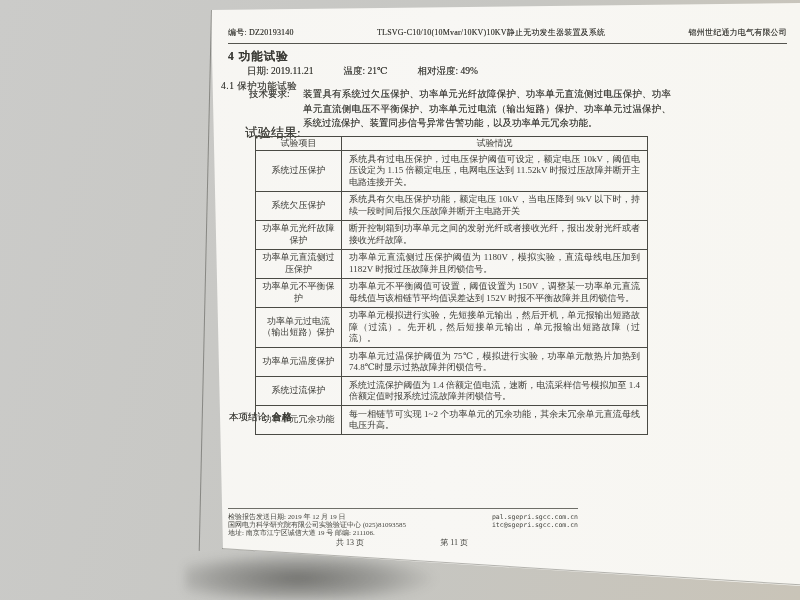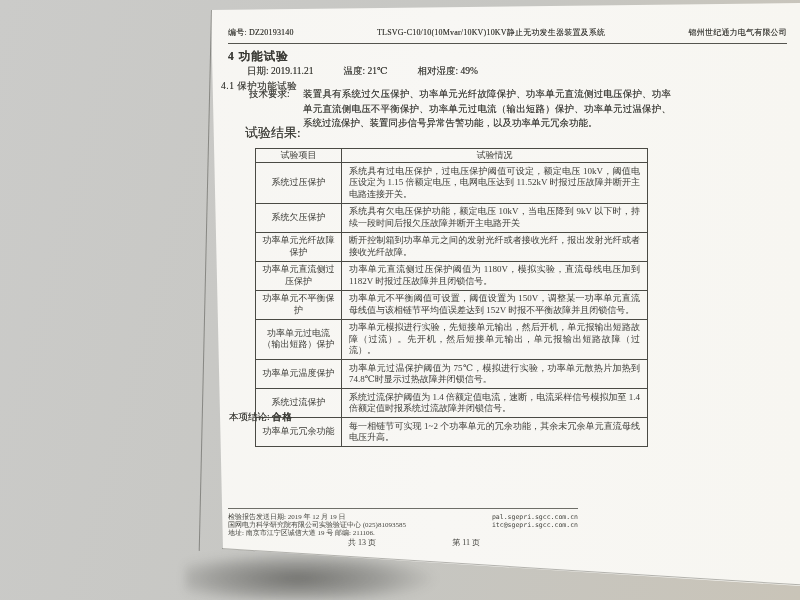--- a/index.html
+++ b/index.html
@@ -33,33 +33,33 @@
     font-size:8px;letter-spacing:.2px;
     border-bottom:1.5px solid #55554f;padding-bottom:5px;
   }
   .sec-title{position:absolute;left:228px;top:49px;font-size:11.5px;font-weight:bold;letter-spacing:1px;}
   .info-line{position:absolute;left:247px;top:65px;font-size:9.5px;display:flex;gap:30px;}
   .subsec{position:absolute;left:221px;top:80px;font-size:9.5px;letter-spacing:.5px;}
   .techreq{position:absolute;left:249px;top:87px;width:428px;display:flex;font-size:9.5px;line-height:14.5px;}
   .techreq .lbl{flex:none;width:54px;}
   .techreq .body{flex:none;width:368px;text-align:justify;}
   .results-lbl{position:absolute;left:245px;top:124px;font-size:13px;}
-  .tbl-wrap{position:absolute;left:255px;top:136px;margin-top:12px;}
+  .tbl-wrap{position:absolute;left:255px;top:136px;}
   table{border-collapse:collapse;table-layout:fixed;width:393px;font-size:9px;line-height:11.5px;color:#3a3a35;}
   th,td{border:1px solid #4a4a44;}
   th{font-weight:normal;height:13px;font-size:9px;padding:0;}
   td.c1{width:86px;text-align:center;vertical-align:middle;padding:2px 3px;}
   td.c2{text-align:justify;vertical-align:middle;padding:2.5px 7px;}
   .conclusion{position:absolute;left:229px;top:411px;font-size:9.5px;}
   .conclusion b{font-weight:bold;letter-spacing:1px;}
   .ftr-rule{position:absolute;left:228px;top:508px;width:350px;height:1.2px;background:#6e6e68;}
   .ftr-line{position:absolute;left:228px;width:350px;display:flex;justify-content:space-between;font-size:7px;color:#45453f;line-height:8px;}
   .f1{top:513px;text-align:right;} .f2{top:521px;} .f3{top:529px;}
   .ftr-line .mono{font-family:"DejaVu Sans Mono",monospace;font-size:6.5px;}
-  .pages-line{position:absolute;left:348px;top:537px;width:132px;display:flex;justify-content:space-between;font-size:8px;color:#3f3f3a;}
+  .pages-line{position:absolute;left:336px;top:537px;width:132px;display:flex;justify-content:space-between;font-size:8px;color:#3f3f3a;}
 </style>
 </head>
 <body>
 
 <div class="shadow-blob"></div>
 
 <div class="page">
 
   <div class="hdr-row txt">
     <span>编号: DZ20193140</span>

